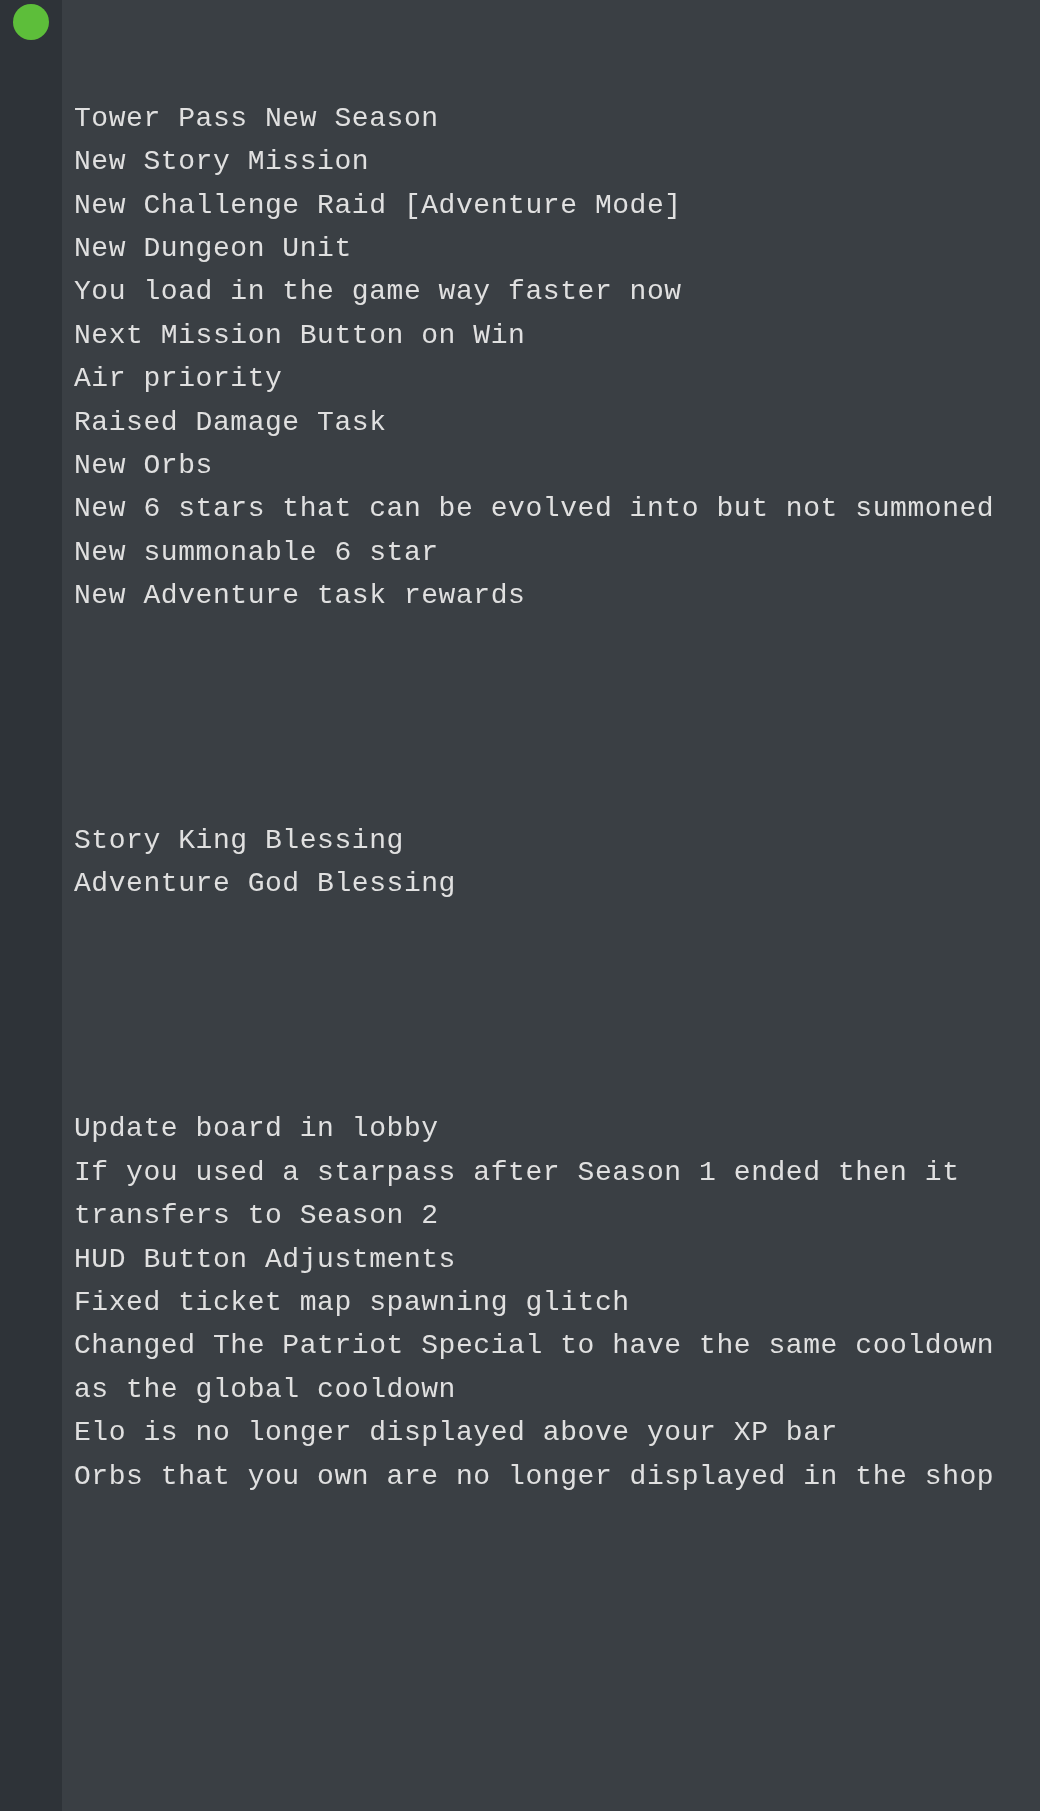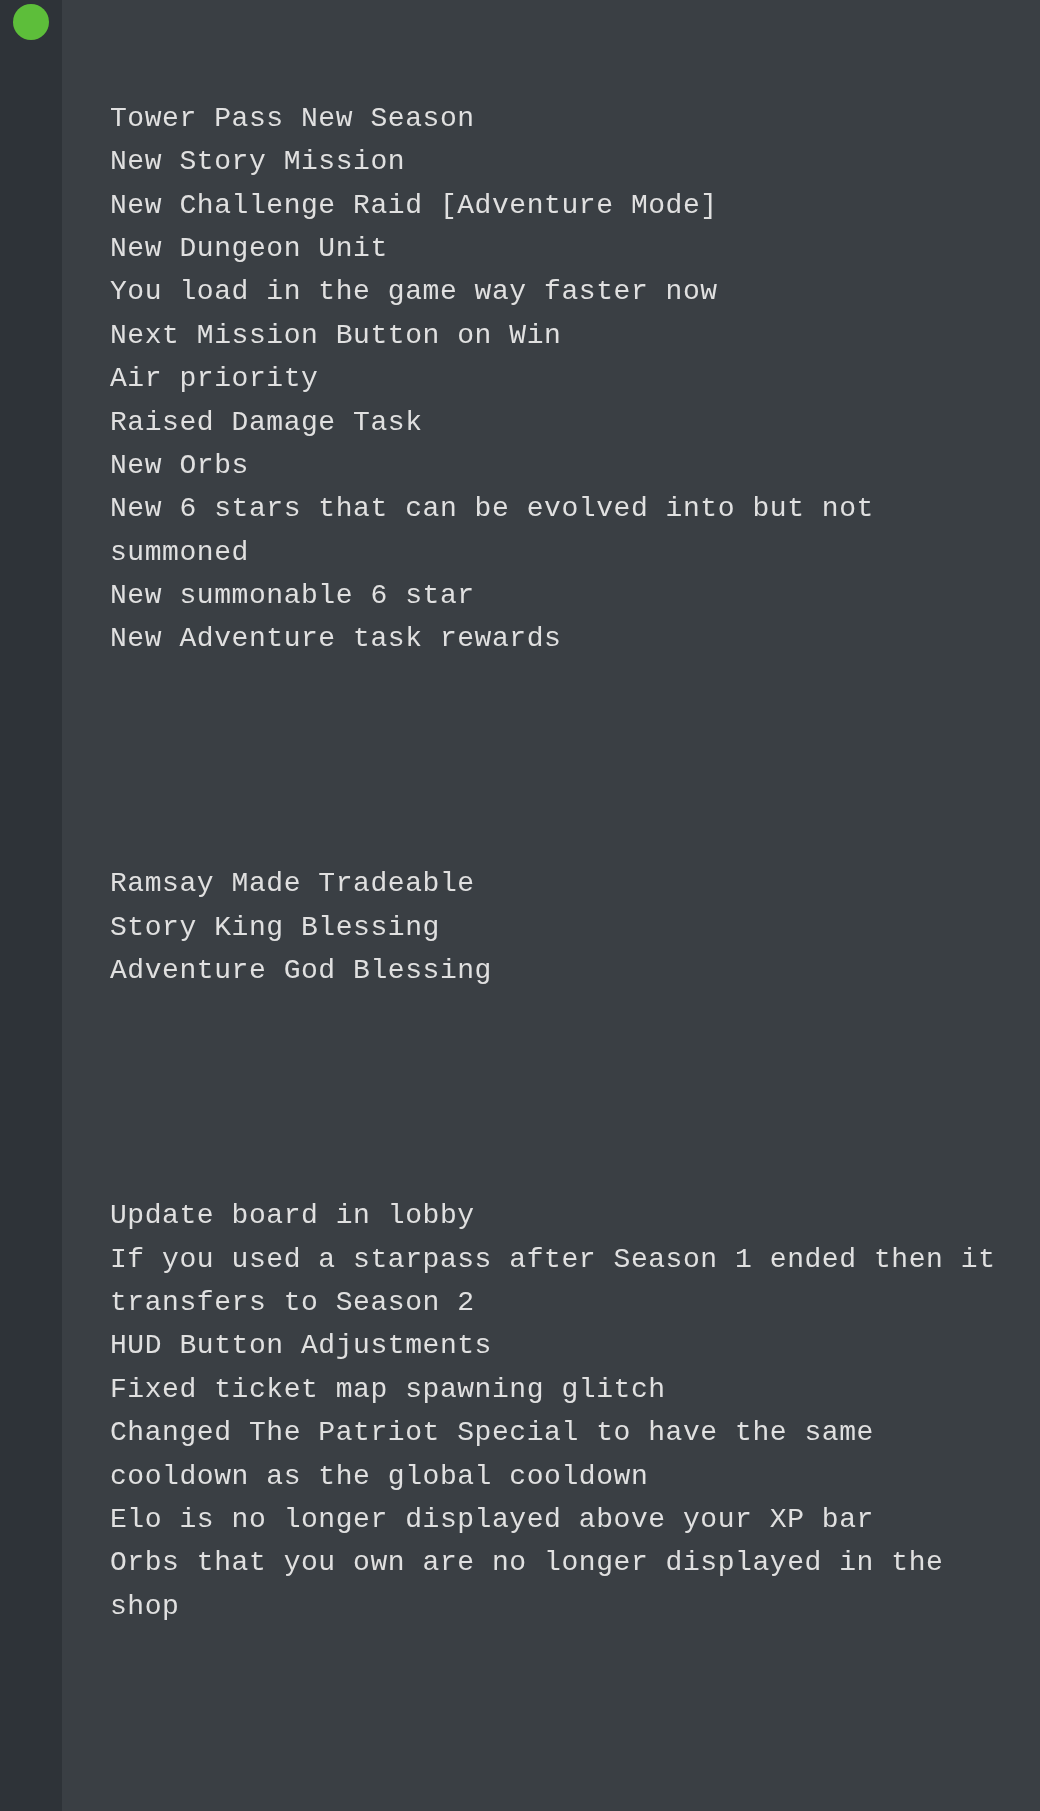--- a/index.html
+++ b/index.html
@@ -1,19 +1,18 @@
 <!DOCTYPE html>
 <html><head>
   <meta charset="utf-8">
   <style>
     * {
       margin: 0;
       padding: 0;
       box-sizing: border-box;
-      gap: 36px;
     }
 
     body {
       width: 1040px;
       min-height: 1811px;
       background-color: #3a3f44;
       font-family: 'Courier New', Courier, monospace;
       color: #e0e0e0;
     }
 
@@ -66,18 +65,18 @@
 <body>
 
 <div class="page-container">
   <div class="left-bar">
     <div class="icon-circle"></div>
   </div>
   <div class="content-area">
     <div class="content-text">
       <div class="text-block" id="group1-block"><div>Tower Pass New Season</div><div>New Story Mission</div><div>New Challenge Raid [Adventure Mode]</div><div>New Dungeon Unit</div><div>You load in the game way faster now</div><div>Next Mission Button on Win</div><div>Air priority</div><div>Raised Damage Task</div><div>New Orbs</div><div>New 6 stars that can be evolved into but not summoned</div><div>New summonable 6 star</div><div>New Adventure task rewards</div></div>
       <div class="spacer"></div>
-      <div class="text-block" id="group2-block"><div>Ramsay Made Tradeable</div><div>Story King Blessing</div><div>Adventure God Blessing</div></div>
+      <div class="text-block" id="group2-block"><div>Story King Blessing</div><div>Adventure God Blessing</div></div>
       <div class="spacer"></div>
       <div class="text-block" id="group3-block"><div>Update board in lobby</div><div>If you used a starpass after Season 1 ended then it transfers to Season 2</div><div>HUD Button Adjustments</div><div>Fixed ticket map spawning glitch</div><div>Changed The Patriot Special to have the same cooldown as the global cooldown</div><div>Elo is no longer displayed above your XP bar</div><div>Orbs that you own are no longer displayed in the shop</div></div>
     </div>
   </div>
 </div>
 
 </body></html>

